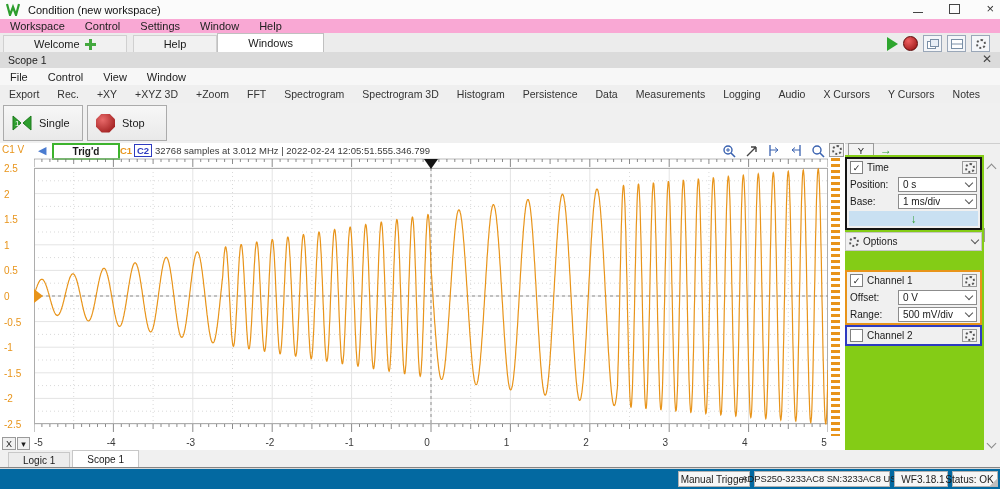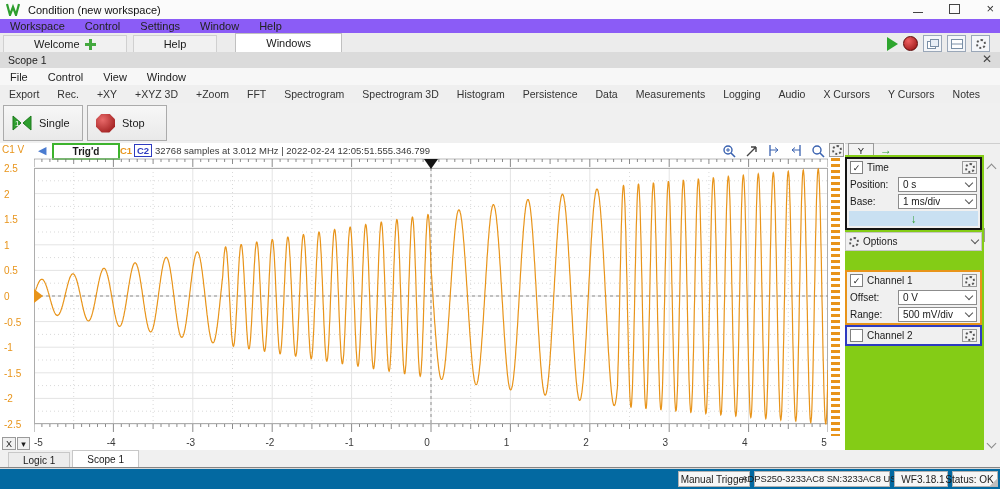--- a/index.html
+++ b/index.html
@@ -6,21 +6,21 @@
   body{position:relative;width:1000px;height:489px;background:#F0F0F0;overflow:hidden;
        font-family:"Liberation Sans",sans-serif;font-size:11px;color:#1a1a1a;}
   
   #titlebar{position:absolute;left:0;top:0;width:1000px;height:19px;background:#FBFBFB;display:flex;align-items:center}
   #titlebar .title{margin-left:8px;font-size:11px;color:#111}
   .wlogo{width:14px;height:13px;margin-left:6px}
   .winbtns{position:absolute;right:6px;top:2px;display:flex;gap:26px;align-items:center}
   .minb{width:10px;height:1px;background:#444;margin-top:8px}
   .maxb{width:9px;height:8px;border:1px solid #444}
   .clsb{font-size:13px;color:#333;line-height:13px}
-  #menubar{position:absolute;left:0;top:19px;width:1000px;height:14px;background:#8b5cf6;display:flex;align-items:center}
+  #menubar{position:absolute;left:0;top:19px;width:1000px;height:14px;background:#f9a8d4;display:flex;align-items:center}
   .mitem{padding:0 10px;font-size:11px;color:#222}
   #tabbar{position:absolute;left:0;top:33px;width:1000px;height:19px;background:#ECECEC;border-bottom:1px solid #C6C6C6;display:flex;align-items:flex-end}
   .tab{display:inline-flex;align-items:center;gap:5px;height:16px;padding:0 30px;background:#F1F1F1;border:1px solid #D0D0D0;border-bottom:none;font-size:11px}
   .tab.active{background:#FFF;height:18px;border-color:#C0C0C0;position:relative;z-index:2}
   .plus{position:relative;width:11px;height:11px;display:inline-block}
   .plus::before{content:"";position:absolute;left:0;top:4px;width:11px;height:3px;background:#44A93F}
   .plus::after{content:"";position:absolute;left:4px;top:0;width:3px;height:11px;background:#44A93F}
   #quicktools{position:absolute;right:10px;top:35px;display:flex;gap:5px;align-items:center}
   .playtri{width:0;height:0;border-left:11px solid #2EA52E;border-top:7px solid transparent;border-bottom:7px solid transparent}
   .reccirc{width:13px;height:13px;border-radius:50%;background:radial-gradient(circle at 35% 30%,#F06060,#8F0E0E);border:1px solid #5E0808}
@@ -102,21 +102,21 @@
     <span class="mitem">Help</span>
   </div>
 <div id="tabbar">
     <div class="tab" style="margin-left: 3px;">
       <span>Welcome</span>
       <span class="plus"></span>
     </div>
     <div class="tab" style="margin-left: 6px;">
       <span>Help</span>
     </div>
-    <div class="tab active" style="margin-left: 18px;">
+    <div class="tab active" style="">
       <span>Windows</span>
     </div>
   </div>
 <div id="quicktools">
   <span class="playtri"></span>
   <span class="reccirc"></span>
   <span class="qbtn">
     <svg width="12" height="10">
         <rect x="0.5" y="2.5" width="8" height="7" fill="#fff" stroke="#7A8FA6"></rect>
         <rect x="3.5" y="0.5" width="8" height="7" fill="#E8EEF6" stroke="#7A8FA6"></rect>

